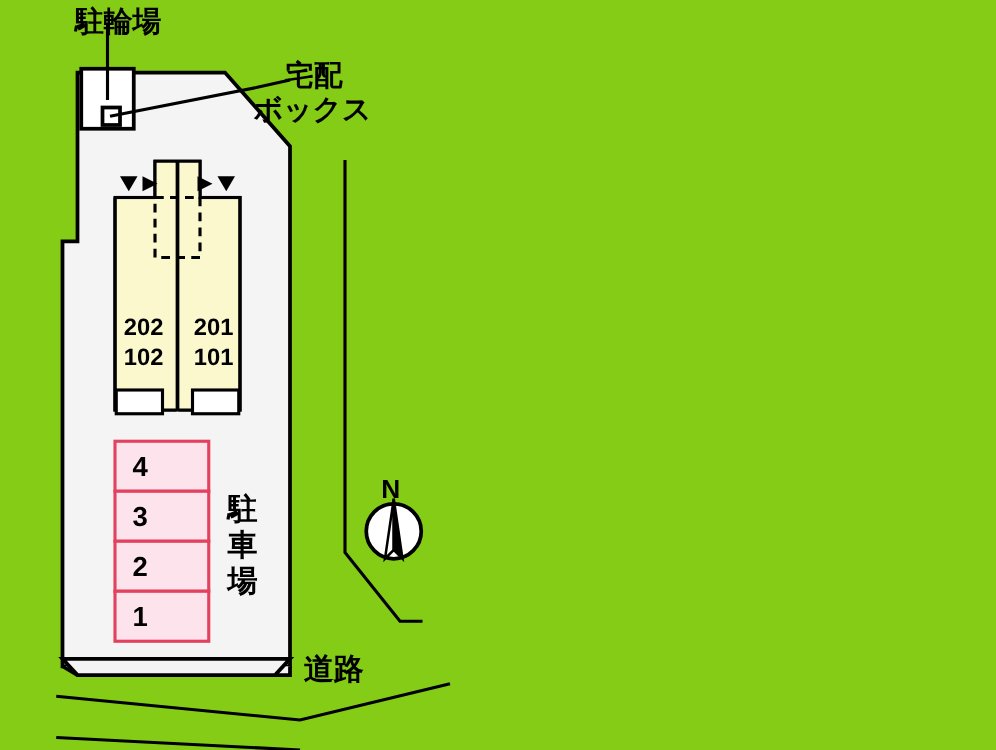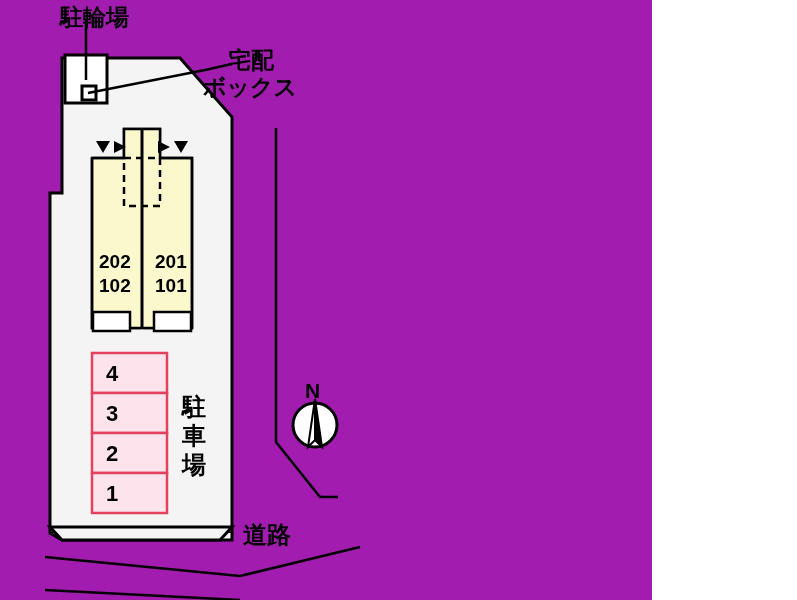--- a/index.html
+++ b/index.html
@@ -8,23 +8,23 @@
     background: #ffffff;
   }
   body {
     width: 797px;
     height: 600px;
     font-family: "Liberation Sans", "DejaVu Sans", sans-serif;
     overflow: hidden;
   }
   #site-plan {
     position: relative;
-    width: 652px;
+    width: 797px;
     height: 600px;
-    background: #a21caf;
+    background: #84cc16;
   }
   svg#plan-svg {
     display: block;
     width: 797px;
     height: 600px;
   }
   .jp-label {
     font-family: "DejaVu Sans", "Liberation Sans", sans-serif;
     font-weight: 700;
     fill: #000000;

